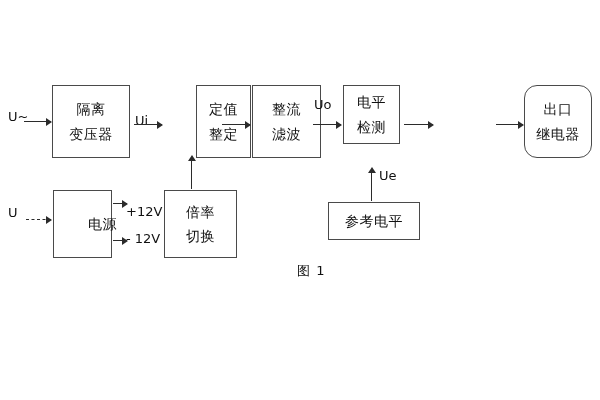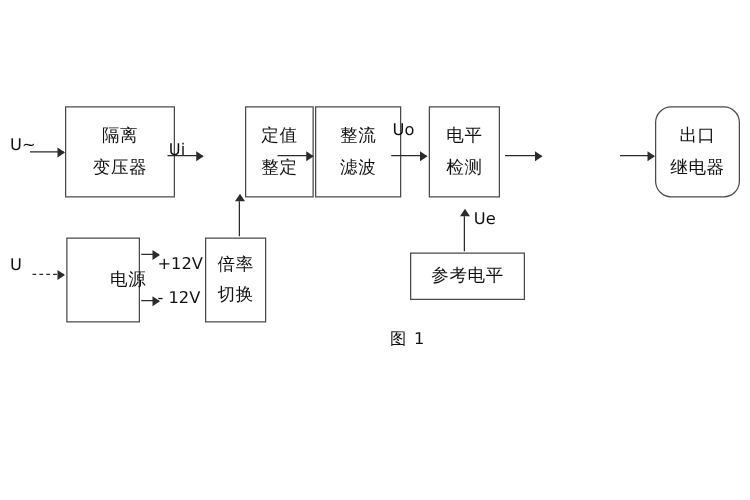--- a/index.html
+++ b/index.html
@@ -83,21 +83,21 @@
   }
 </style>
 </head>
 <body>
 
 <div id="canvas">
 
   <div class="lbl" style="left:8px; top:109px;">U~</div>
   <div class="arrow-h" style="left:24px; top:121px; width:27px;"></div>
 
-  <div class="box" style="left:52px; top:85px; width:88px; height:73px;">
+  <div class="box" style="left:52px; top:85px; width:78px; height:73px;">
     <span class="ln">隔离</span>
     <span class="ln">变压器</span>
   </div>
 
   <div class="lbl" style="left:135px; top:113px;">Ui</div>
   <div class="arrow-h" style="left:134px; top:124px; width:28px;"></div>
 
   <div class="box" style="left:164px; top:85px; width:55px; height:73px;margin-left:32px;">
     <span class="ln">定值</span>
     <span class="ln">整定</span>
@@ -106,21 +106,21 @@
   <div class="arrow-h" style="left:222px; top:124px; width:28px;"></div>
 
   <div class="box" style="left:252px; top:85px; width:69px; height:73px;">
     <span class="ln">整流</span>
     <span class="ln">滤波</span>
   </div>
 
   <div class="lbl" style="left:314px; top:97px;">Uo</div>
   <div class="arrow-h" style="left:313px; top:124px; width:28px;"></div>
 
-  <div class="box" style="left:343px; top:85px; width:57px; height:73px;">
+  <div class="box" style="left:343px; top:85px; width:57px; height:59px;">
     <span class="ln">电平</span>
     <span class="ln">检测</span>
   </div>
 
   <div class="arrow-h" style="left:404px; top:124px; width:29px;"></div>
 
 
   <div class="arrow-h" style="left:496px; top:124px; width:27px;"></div>
 
   <div class="box" style="left:524px; top:85px; width:68px; height:73px;border-radius:13px;">
@@ -134,29 +134,29 @@
   <div class="box" style="left:53px; top:190px; width:59px; height:68px;padding-left:40px;">
     <span class="ln">电源</span>
   </div>
 
   <div class="arrow-h" style="left:113px; top:203px; width:14px;"></div>
   <div class="lbl" style="left:126px; top:204px;">+12V</div>
 
   <div class="arrow-h" style="left:113px; top:240px; width:14px;"></div>
   <div class="lbl" style="left:126px; top:231px;">- 12V</div>
 
-  <div class="box" style="left:164px; top:190px; width:49px; height:68px;">
+  <div class="box" style="left:164px; top:190px; width:73px; height:68px;">
     <span class="ln">倍率</span>
     <span class="ln">切换</span>
   </div>
 
   <div class="arrow-v-up" style="left:191px; top:161px; height:28px;"></div>
 
   <div class="arrow-v-up" style="left:371px; top:173px; height:28px;"></div>
   <div class="lbl" style="left:379px; top:168px;">Ue</div>
 
   <div class="box" style="left:328px; top:202px; width:92px; height:38px;">
     <span class="ln">参考电平</span>
   </div>
 
-  <div class="caption" style="left:312px; top:262px;">图 1</div>
+  <div class="caption" style="left:297px; top:262px;">图 1</div>
 
 </div>
 
 </body></html>

